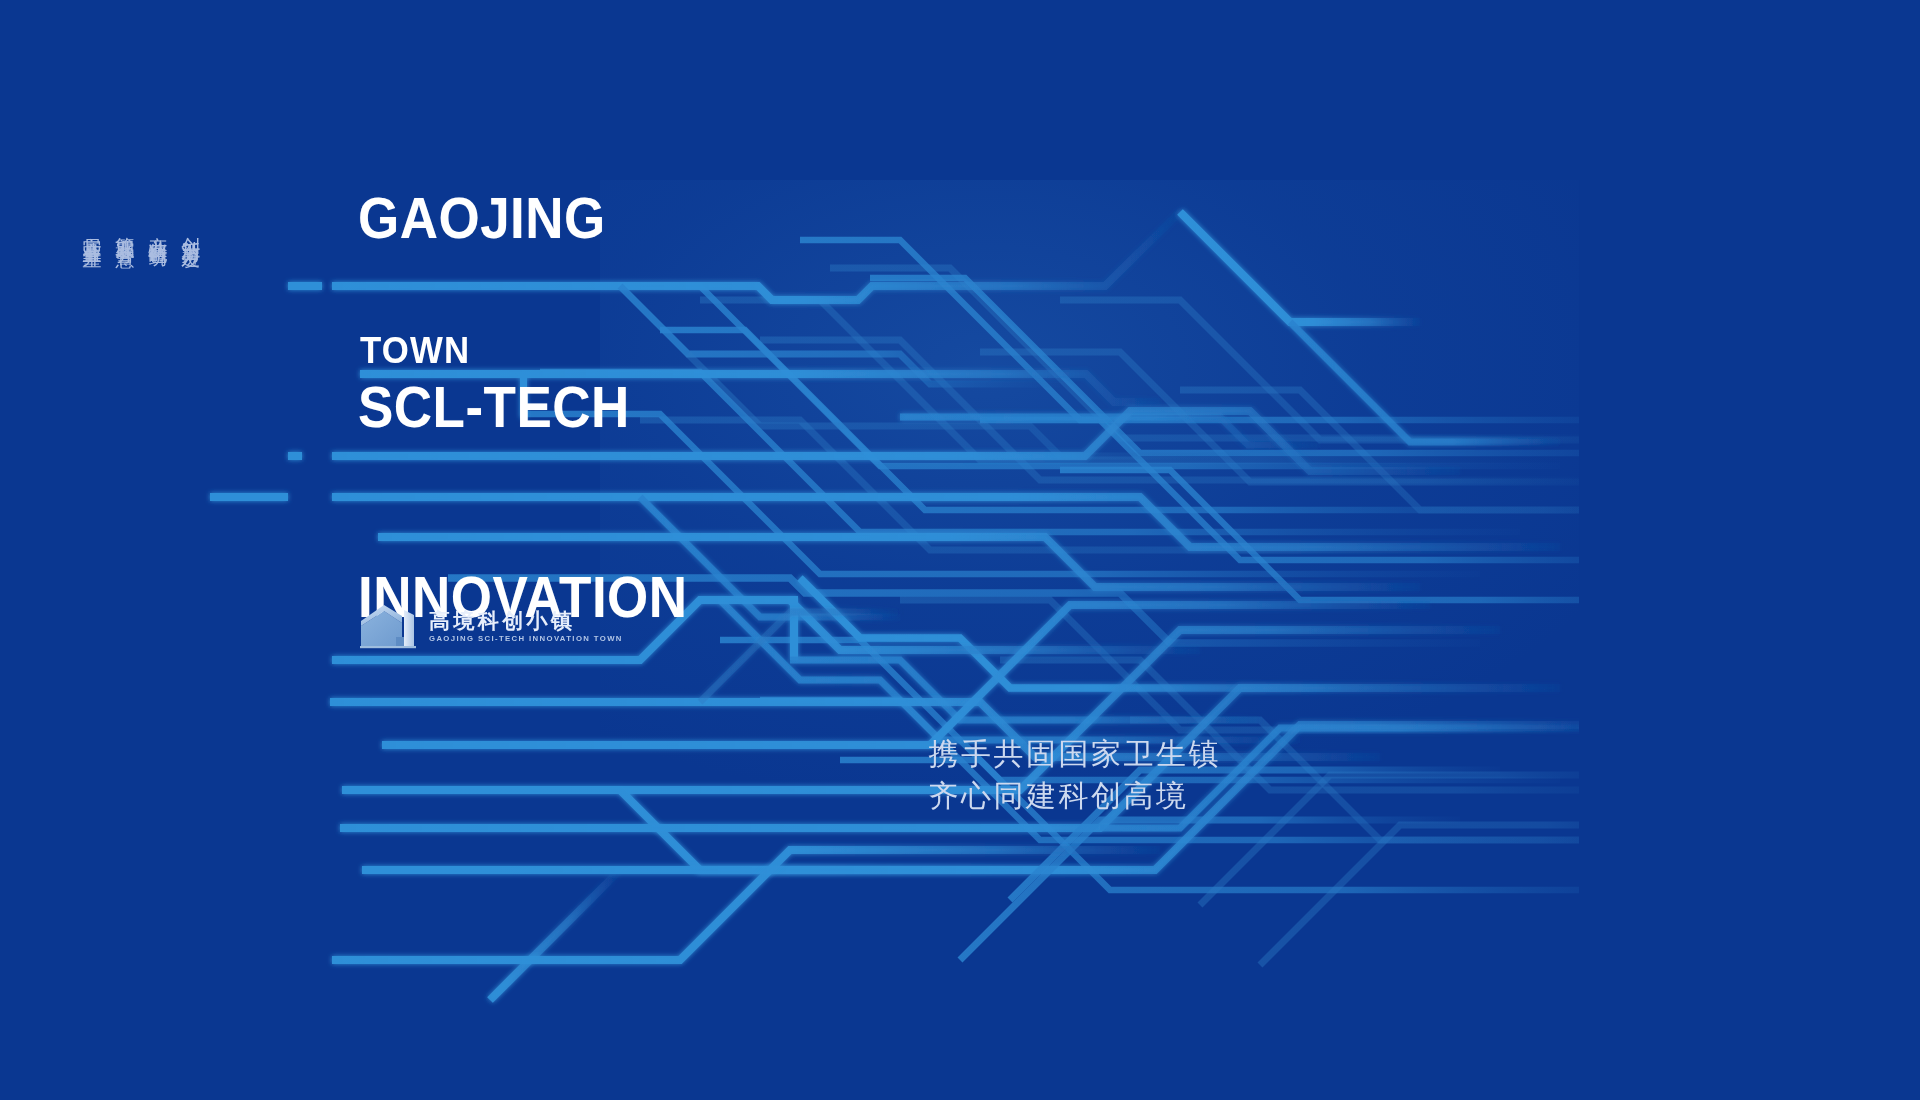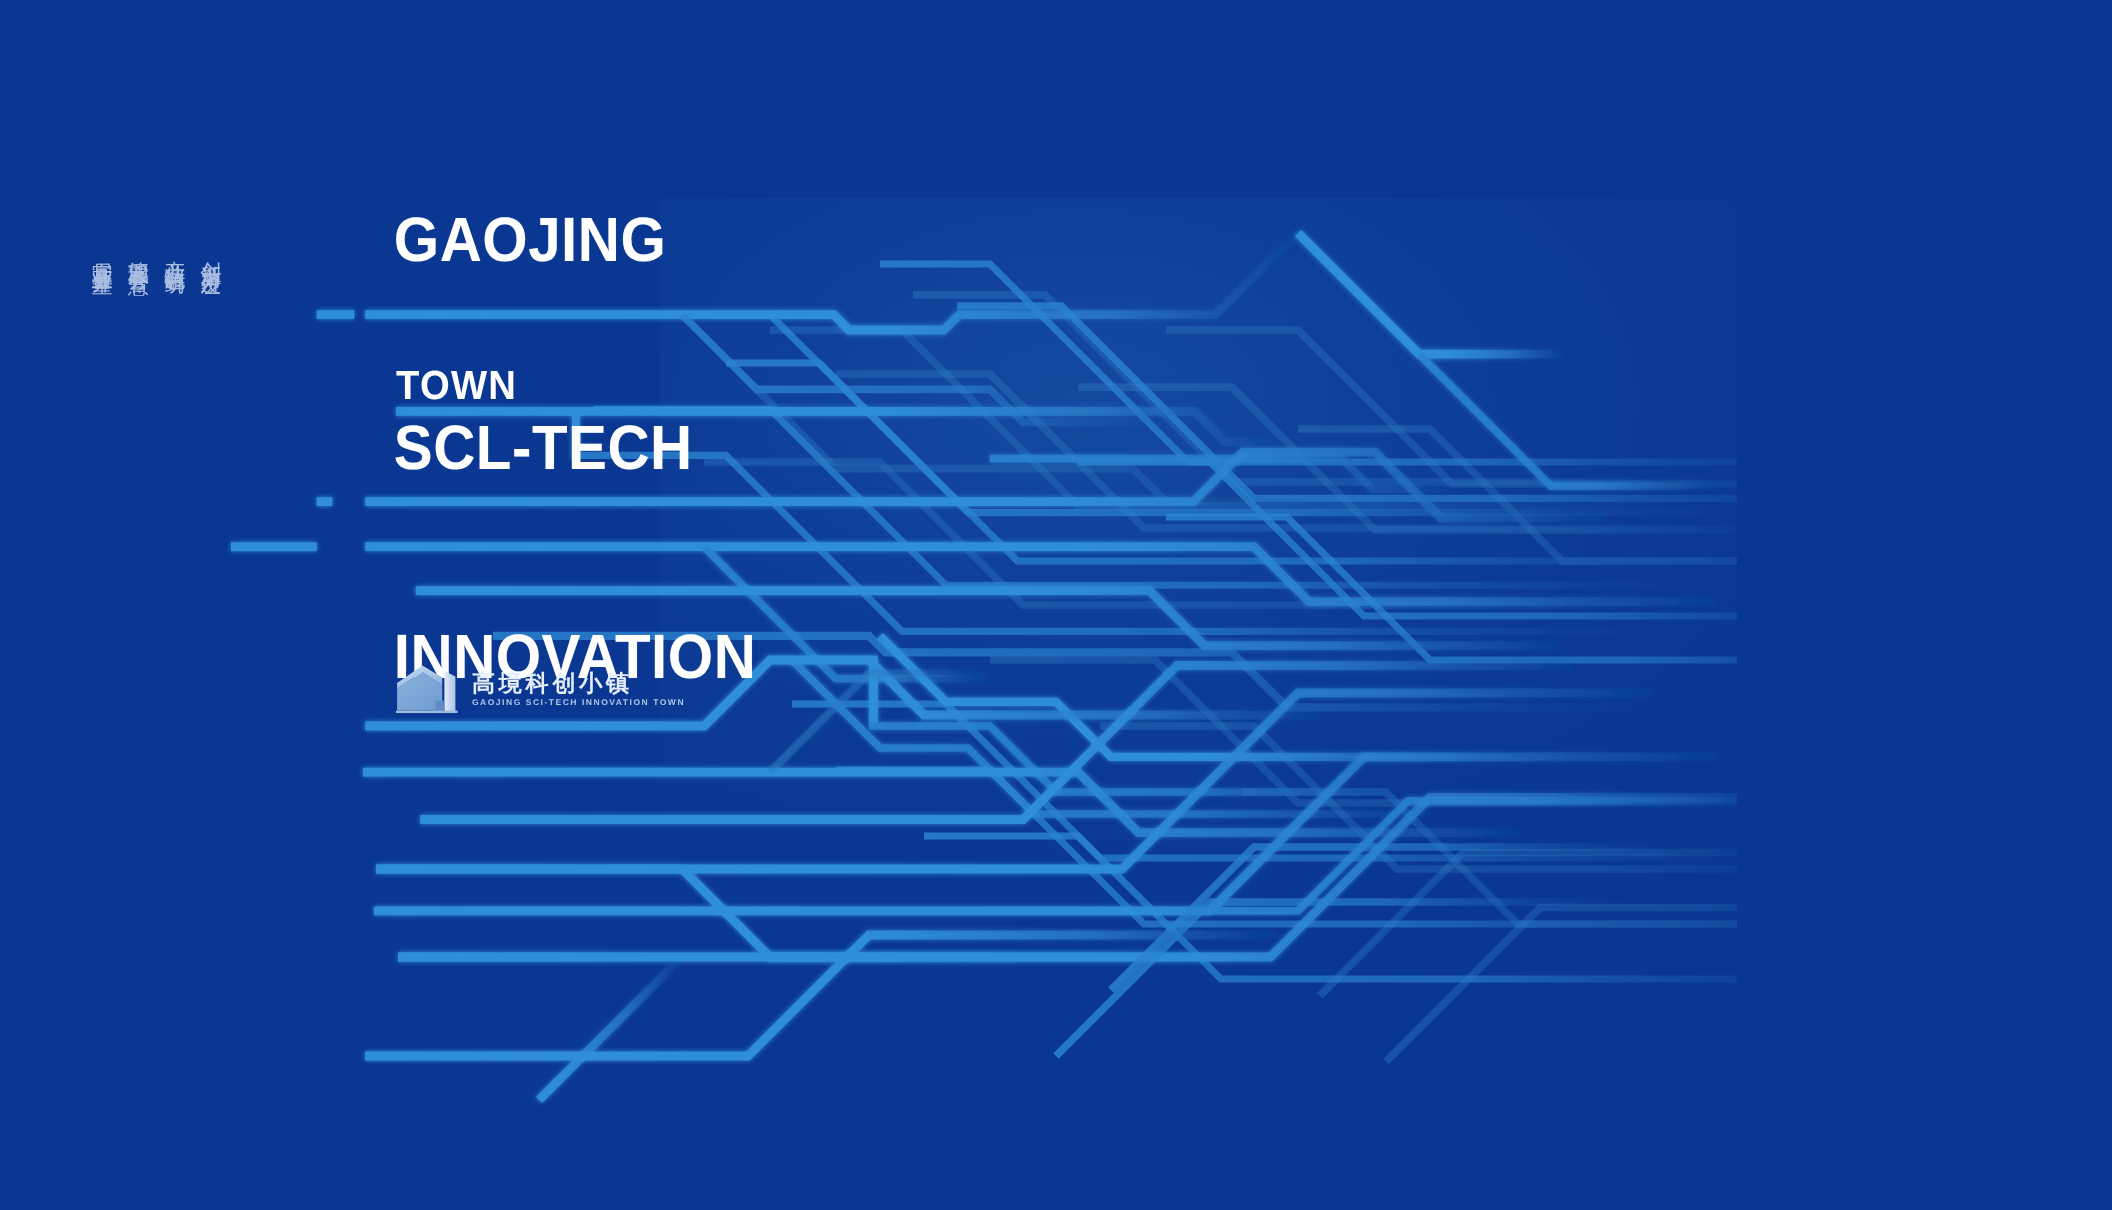--- a/index.html
+++ b/index.html
@@ -347,14 +347,18 @@
       <rect x="38" y="33" width="8" height="9" fill="#5e8cc4"></rect>
 
       <rect x="2" y="42" width="56" height="2.2" fill="#9ebdde"></rect>
     </svg>
     <div id="logo-text-group">
       <div id="logo-cn">高境科创小镇</div>
       <div id="logo-en">GAOJING SCI-TECH INNOVATION TOWN</div>
     </div>
   </div>
 
+  <div id="bottom-slogan">
+    <span class="bs-line">携手共固国家卫生镇</span>
+    <span class="bs-line">齐心同建科创高境</span>
+  </div>
 
 </div>
 
 </body></html>

